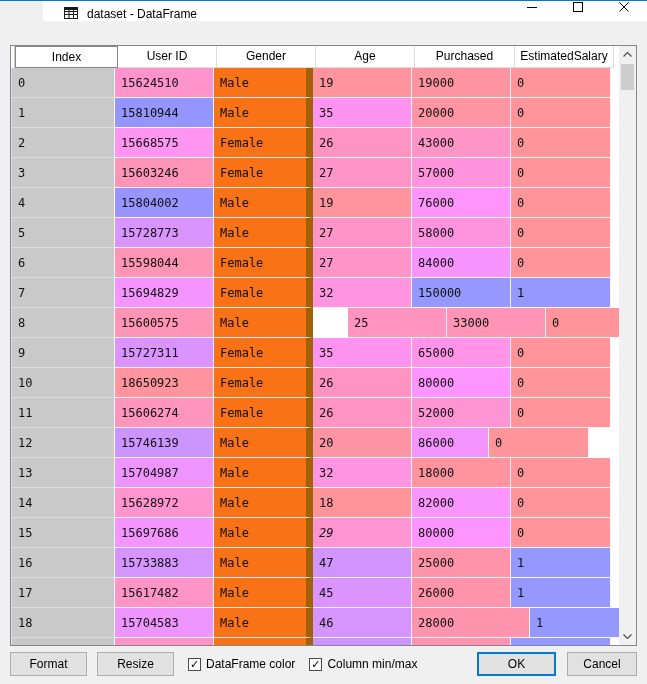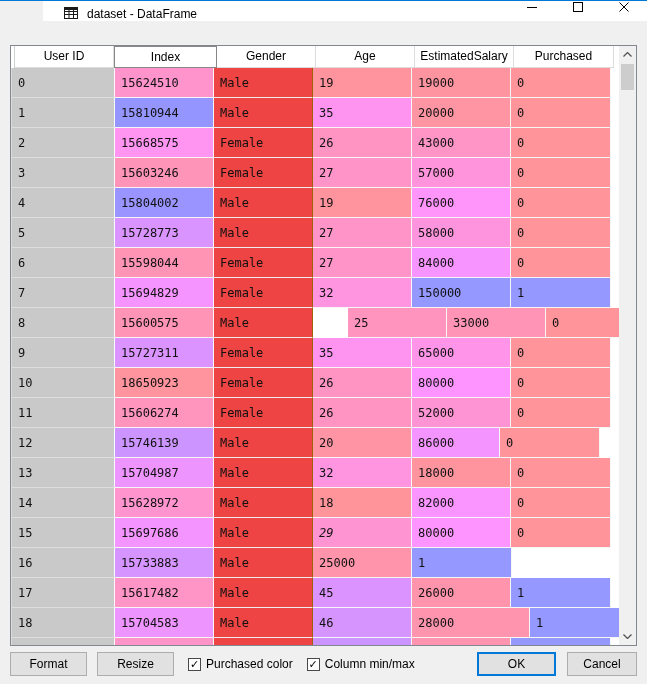--- a/index.html
+++ b/index.html
@@ -28,21 +28,21 @@
   .index-header { border:1px solid var(--header-border); }
   .rows-viewport { height:577px; overflow:hidden; display:flex; }
   .stub-col { width:4px; background:#fff; border-right:1px solid #dcdcdc; }
   .rows-list { flex:1; }
   .row { display:flex; height:30px; }
   .cell { display:flex; align-items:center; padding-left:6px;
           font-family:"DejaVu Sans Mono", monospace; font-size:12px; color:#111;
           border-right:1px solid #f6f6f6; border-bottom:1px solid #f6f6f6;
           white-space:nowrap; overflow:hidden; }
   .index-cell { background:var(--index-bg); border-right:1px solid #fafafa; border-bottom:1px solid #dedede; }
-  .gender-cell { background:#ef4444; border-right:1px solid #a16207; border-bottom:1px solid #ececec; }
+  .gender-cell { background:#f97316; border-right:7px solid #a16207; border-bottom:1px solid #ececec; }
 
   
   .vscrollbar { width:17px; background:#f0f0f0; display:flex; flex-direction:column; }
   .sb-btn { height:17px; display:flex; align-items:center; justify-content:center; }
   .sb-track { flex:1; position:relative; }
   .sb-thumb { position:absolute; top:1px; left:2px; width:13px; height:26px; background:var(--scrollbar-thumb); }
 
   
   .footer { position:absolute; left:10px; right:10px; top:651px; height:24px; display:flex; align-items:center; }
   .btn { height:24px; background:var(--button-bg); border:1px solid var(--button-border);
@@ -90,26 +90,26 @@
           <line x1="10.5" y1="1.5" x2="1.5" y2="10.5" stroke="#000" stroke-width="1"></line>
         </svg>
       </div>
     </div>
   </div>
 
   <div class="table-frame">
     <div class="table-main">
       <div class="header-row" id="header-cells">
         <div class="corner-stub"></div>
-      <div class="col-header" style="width: 99px;">User ID</div>
-          <div class="col-header index-header" style="width: 103px;">Index</div>
+      <div class="col-header index-header" style="width: 103px;">Index</div>
+          <div class="col-header" style="width: 99px;">User ID</div>
           <div class="col-header" style="width: 99px;">Gender</div>
           <div class="col-header" style="width: 99px;">Age</div>
+          <div class="col-header" style="width: 100px;">Purchased</div>
           <div class="col-header" style="width: 99px;">EstimatedSalary</div>
-          <div class="col-header" style="width: 100px;">Purchased</div>
         </div>
       <div class="rows-viewport">
         <div class="stub-col"></div>
         <div class="rows-list" id="rows">
             <div class="row">
               <div class="cell index-cell" style="width: 103px;">0</div>
               <div class="cell" style="width: 99px; background: rgb(255, 148, 204);">15624510</div>
               <div class="cell gender-cell" style="width: 99px;">Male</div>
               <div class="cell" style="width: 99px; background: rgb(255, 148, 159);">19</div>
               <div class="cell" style="width: 99px; background: rgb(255, 148, 161);">19000</div>
@@ -201,21 +201,21 @@
               <div class="cell gender-cell" style="width: 99px;">Female</div>
               <div class="cell" style="width: 99px; background: rgb(255, 148, 195);">26</div>
               <div class="cell" style="width: 99px; background: rgb(255, 148, 212);">52000</div>
               <div class="cell" style="width: 100px; background: rgb(255, 148, 154);">0</div>
             </div>
             <div class="row">
               <div class="cell index-cell" style="width: 103px;">12</div>
               <div class="cell" style="width: 99px; background: rgb(203, 148, 255);">15746139</div>
               <div class="cell gender-cell" style="width: 99px;">Male</div>
               <div class="cell" style="width: 99px; background: rgb(255, 148, 164);">20</div>
-              <div class="cell" style="width: 88px; background: rgb(244, 148, 255);">86000</div>
+              <div class="cell" style="width: 77px; background: rgb(244, 148, 255);">86000</div>
               <div class="cell" style="width: 100px; background: rgb(255, 148, 154);">0</div>
             </div>
             <div class="row">
               <div class="cell index-cell" style="width: 103px;">13</div>
               <div class="cell" style="width: 99px; background: rgb(238, 148, 255);">15704987</div>
               <div class="cell gender-cell" style="width: 99px;">Male</div>
               <div class="cell" style="width: 99px; background: rgb(255, 148, 225);">32</div>
               <div class="cell" style="width: 99px; background: rgb(255, 148, 159);">18000</div>
               <div class="cell" style="width: 100px; background: rgb(255, 148, 154);">0</div>
             </div>
@@ -232,20 +232,21 @@
               <div class="cell" style="width: 99px; background: rgb(244, 148, 255);">15697686</div>
               <div class="cell gender-cell" style="width: 99px;">Male</div>
               <div class="cell" style="width: 99px; background: rgb(255, 148, 210); font-style: italic;">29</div>
               <div class="cell" style="width: 99px; background: rgb(254, 148, 255);">80000</div>
               <div class="cell" style="width: 100px; background: rgb(255, 148, 154);">0</div>
             </div>
             <div class="row">
               <div class="cell index-cell" style="width: 103px;">16</div>
               <div class="cell" style="width: 99px; background: rgb(213, 148, 255);">15733883</div>
               <div class="cell gender-cell" style="width: 99px;">Male</div>
+              <div class="cell" style="width: 99px; background: rgb(209, 148, 255);">47</div>
               <div class="cell" style="width: 99px; background: rgb(255, 148, 170);">25000</div>
               <div class="cell" style="width: 100px; background: rgb(148, 152, 255);">1</div>
             </div>
             <div class="row">
               <div class="cell index-cell" style="width: 103px;">17</div>
               <div class="cell" style="width: 99px; background: rgb(255, 148, 198);">15617482</div>
               <div class="cell gender-cell" style="width: 99px;">Male</div>
               <div class="cell" style="width: 99px; background: rgb(219, 148, 255);">45</div>
               <div class="cell" style="width: 99px; background: rgb(255, 148, 172);">26000</div>
               <div class="cell" style="width: 100px; background: rgb(148, 152, 255);">1</div>
@@ -284,21 +285,21 @@
           </svg>
       </div>
     </div>
   </div>
 
   <div class="footer">
     <button class="btn btn-format">Format</button>
     <button class="btn btn-resize">Resize</button>
     <label class="chk">
       <span class="chk-box">✓</span>
-      <span>Purchased color</span>
+      <span>DataFrame color</span>
     </label>
     <label class="chk">
       <span class="chk-box">✓</span>
       <span>Column min/max</span>
     </label>
     <span class="spacer"></span>
     <button class="btn btn-ok">OK</button>
     <button class="btn btn-cancel">Cancel</button>
   </div>
 

